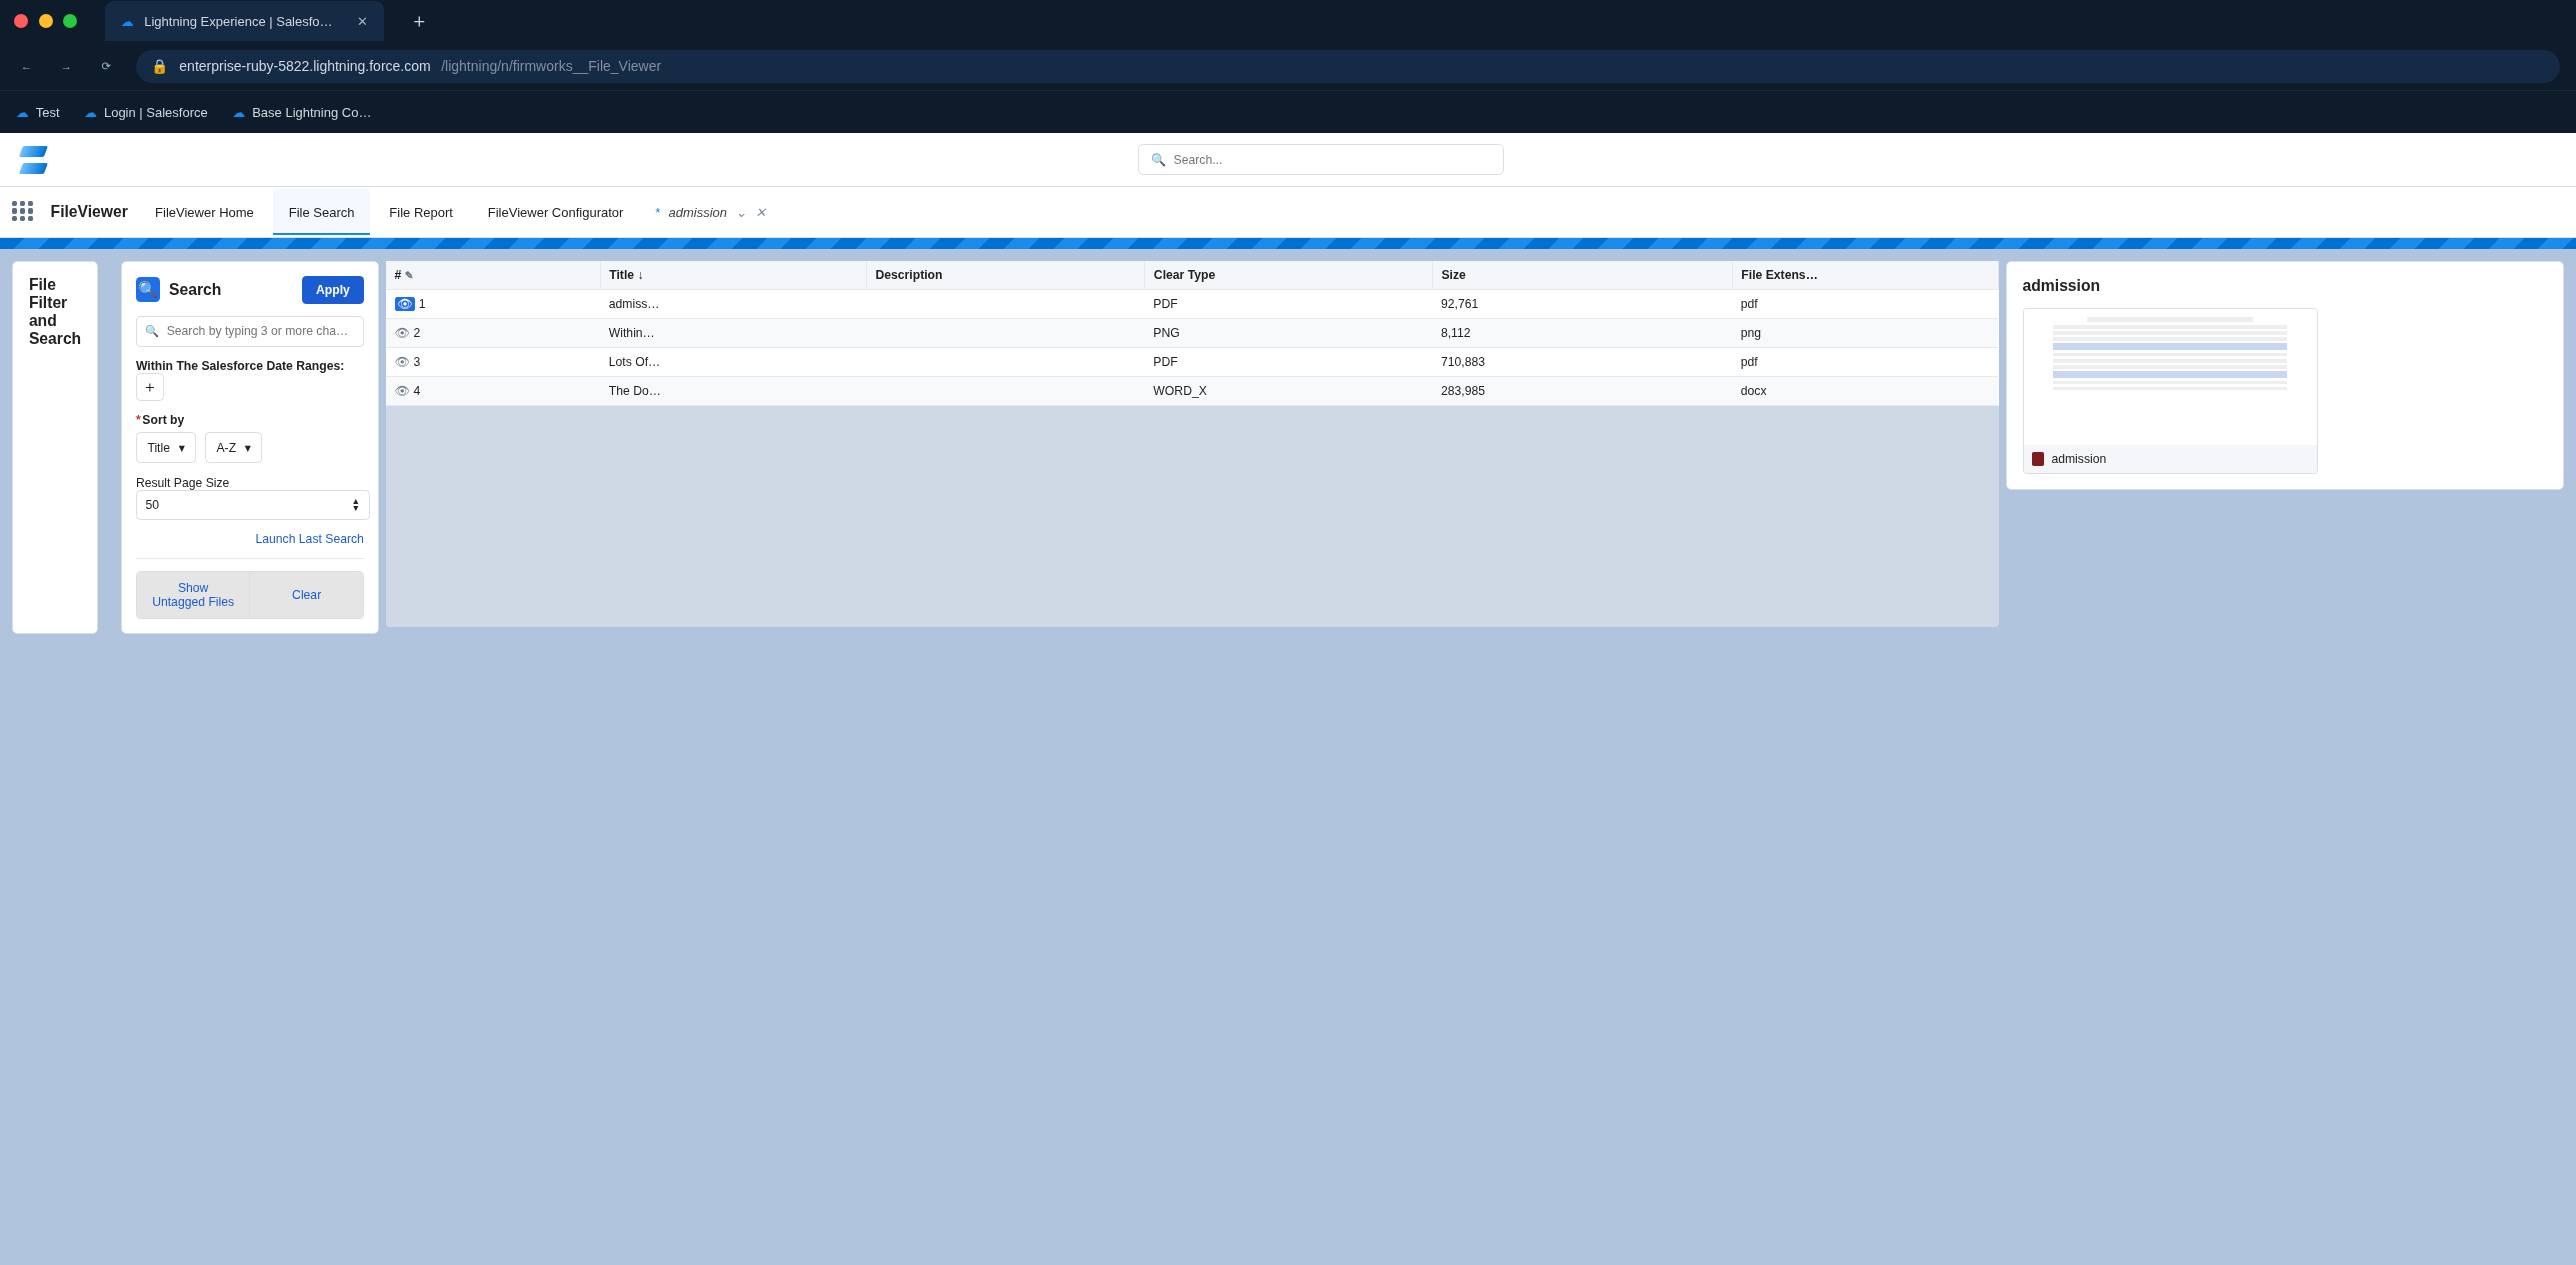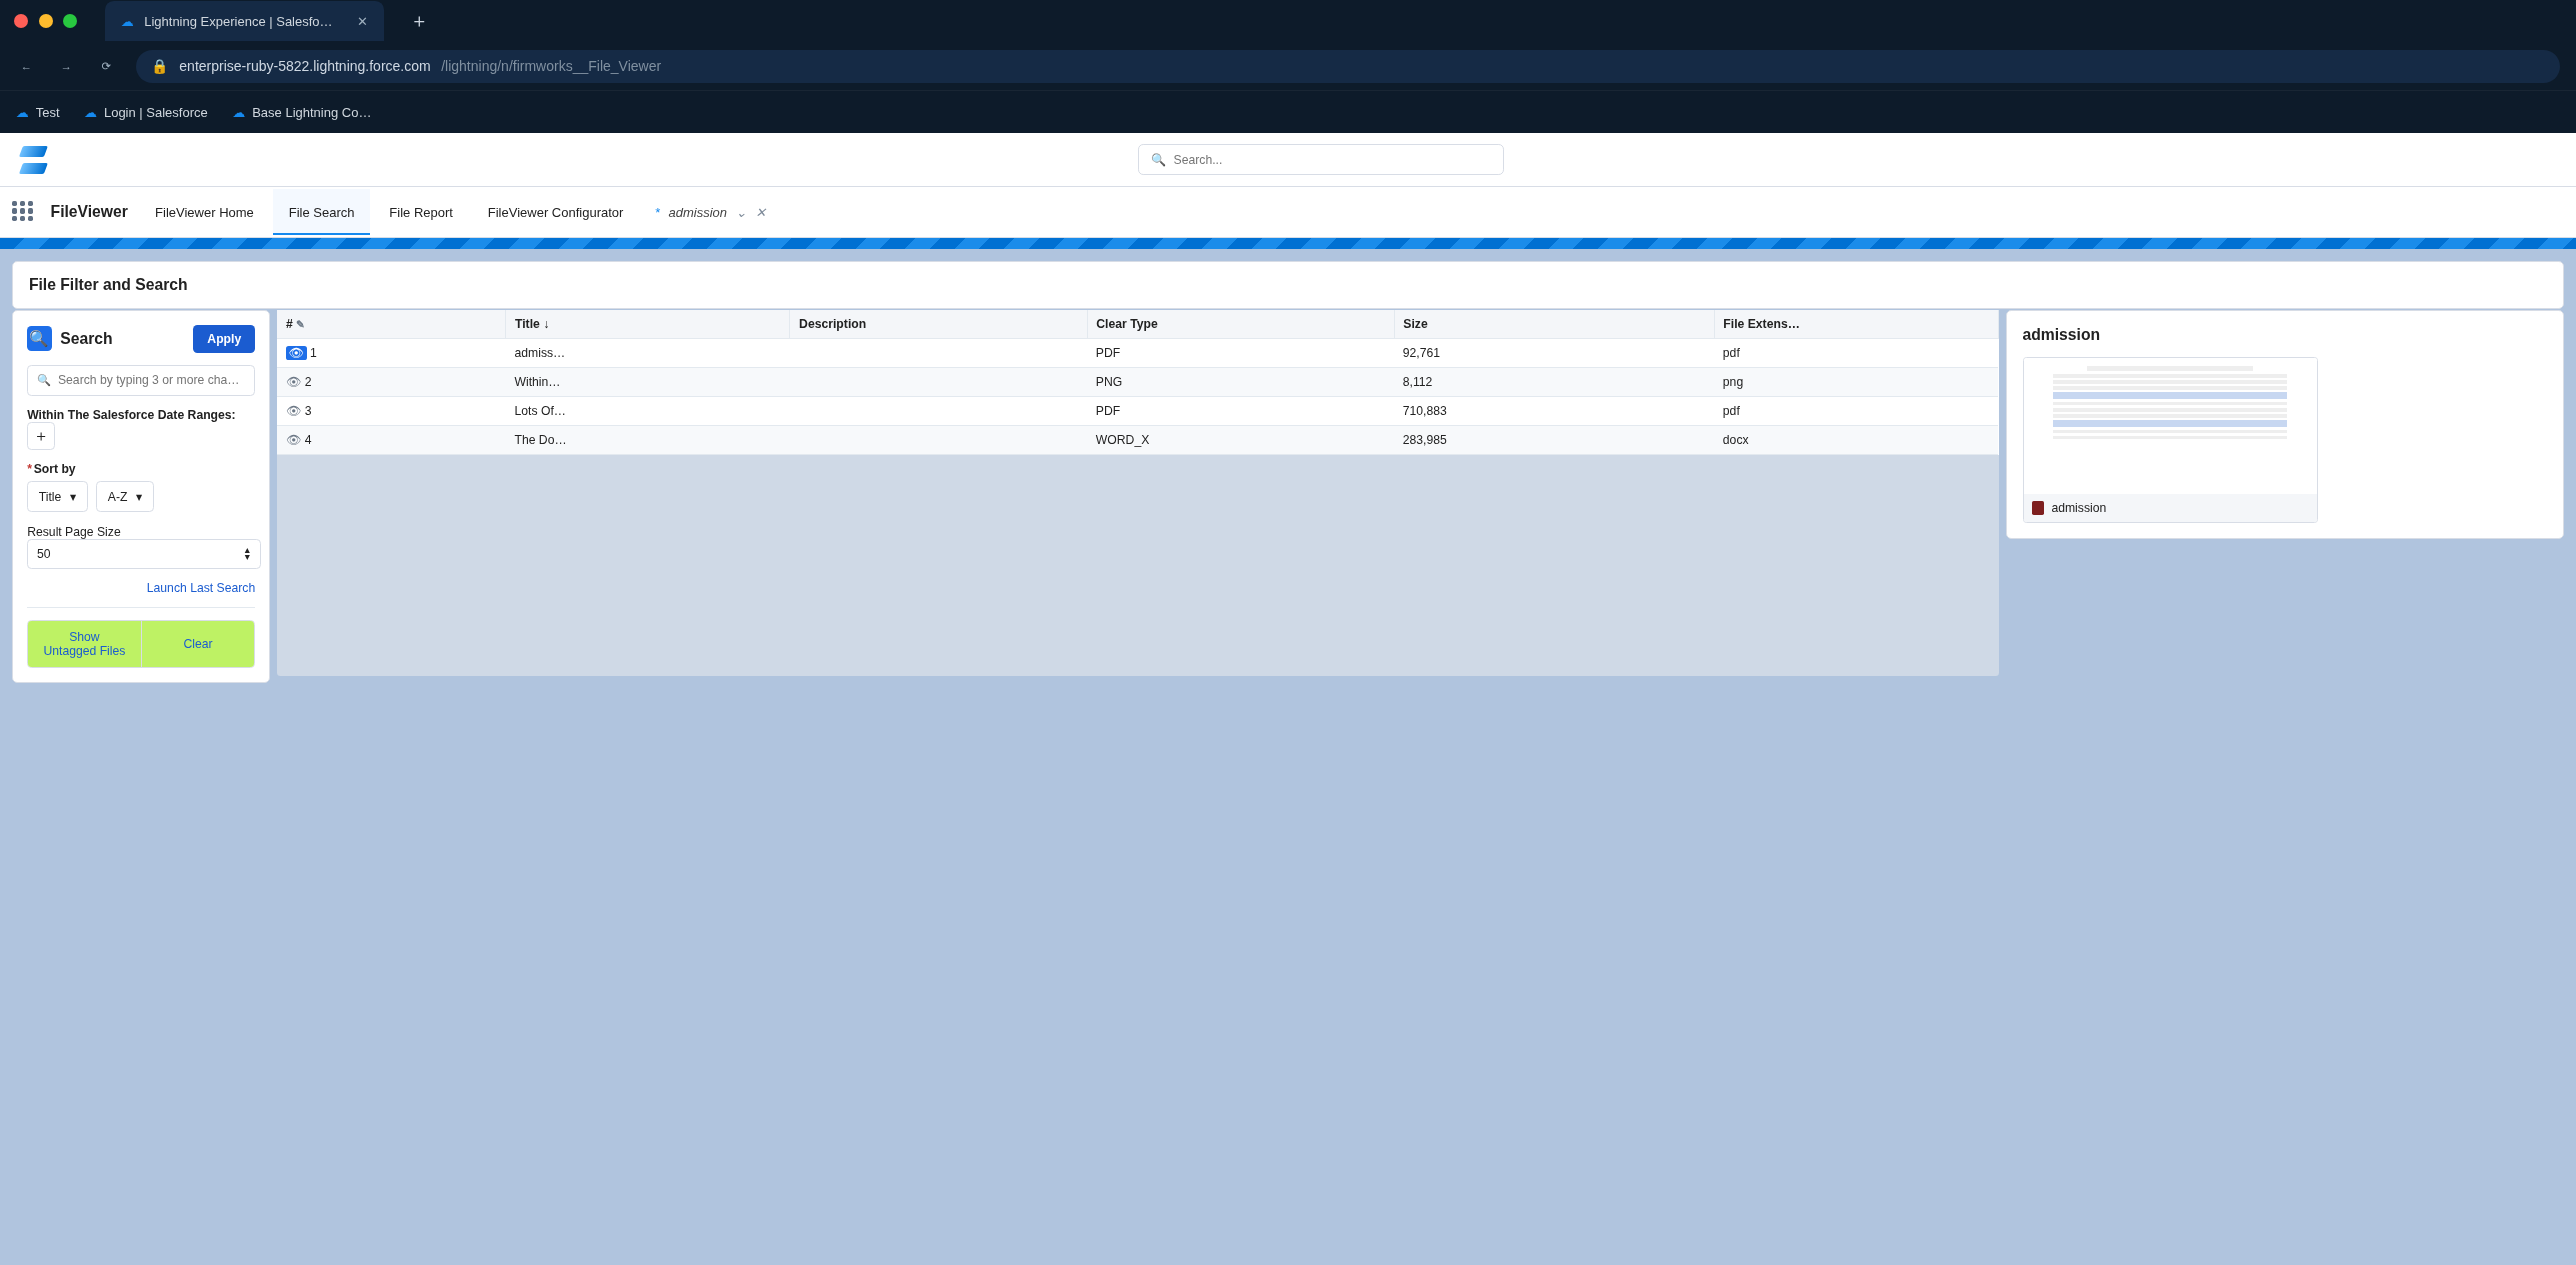--- a/index.html
+++ b/index.html
@@ -66,21 +66,21 @@
   .dyn-tab    { display:flex; align-items:center; gap:8.7px; padding:0 12.2px;
                 font-style:italic; color:#444; font-size:13px; }
   .dyn-tab .star{color:#1589ee}
   .chev,.xx{color:#7d8a99}
 
   
   .nav-accent { height:10.5px; background:
      repeating-linear-gradient(135deg,#0070d2 0 17.4px,#1b8cea 17.4px 35px); }
 
   
-  .page       { padding:12.2px; display:flex; flex-direction:column; gap:1px;
+  .page       { padding:12.2px; display:flex; flex-direction:row; gap:23px;
                 background:#b0c4de; }
   .card       { background:#fff; border:0.9px solid #d8dde6; border-radius:5.2px; }
   .page-title { font-size:15.7px; font-weight:700; padding:14px 15.7px; }
 
   .work       { display:flex; gap:7px; align-items:flex-start; }
 
   
   .panel      { width:258px; padding:14px; display:flex; flex-direction:column; gap:12.2px; }
   .panel-head { display:flex; align-items:center; justify-content:space-between; }
   .panel-head .title { display:flex; align-items:center; gap:8.7px; font-size:15.7px;
@@ -101,21 +101,21 @@
   .drop       { display:inline-flex;align-items:center;gap:8.7px;
                 border:0.9px solid #d8dde6;border-radius:4.4px;height:31px;
                 padding:0 10.5px;font-size:12.2px; }
   .stepper    { display:flex;align-items:center;justify-content:space-between;
                 border:0.9px solid #d8dde6;border-radius:4.4px;height:30px;width:234px;
                 padding:0 8.7px;font-size:12.2px; }
   .step-arr   { display:flex;flex-direction:column;line-height:7px;font-size:8.7px; }
   .link       { color:#1b5cd0; font-size:12.2px; text-align:right; }
   .btn-row    { display:flex; border:0.9px solid #d8dde6; border-radius:4.4px;
                 overflow:hidden; }
-  .btn-out    { flex:1; background:#bef264; color:#1b5cd0; border:none;
+  .btn-out    { flex:1; background:#e5e5e5; color:#1b5cd0; border:none;
                 border-right:0.9px solid #d8dde6; padding:8.7px 14px; font-size:12.2px; }
   .btn-out:last-child{border-right:none}
 
   
   .table-wrap { flex:1; background:#cfd9e6; min-height:366px; border-radius:3.5px; }
   table       { border-collapse:collapse; width:100%; background:#fff; table-layout:fixed; }
   th,td       { padding:7px 8.7px; text-align:left; font-size:12.2px;
                 border-bottom:0.9px solid #e3e9ef; overflow:hidden; text-overflow:ellipsis;
                 white-space:nowrap; }
   thead th    { background:#f4f6f9; font-weight:600; border-right:0.9px solid #e3e9ef; }

